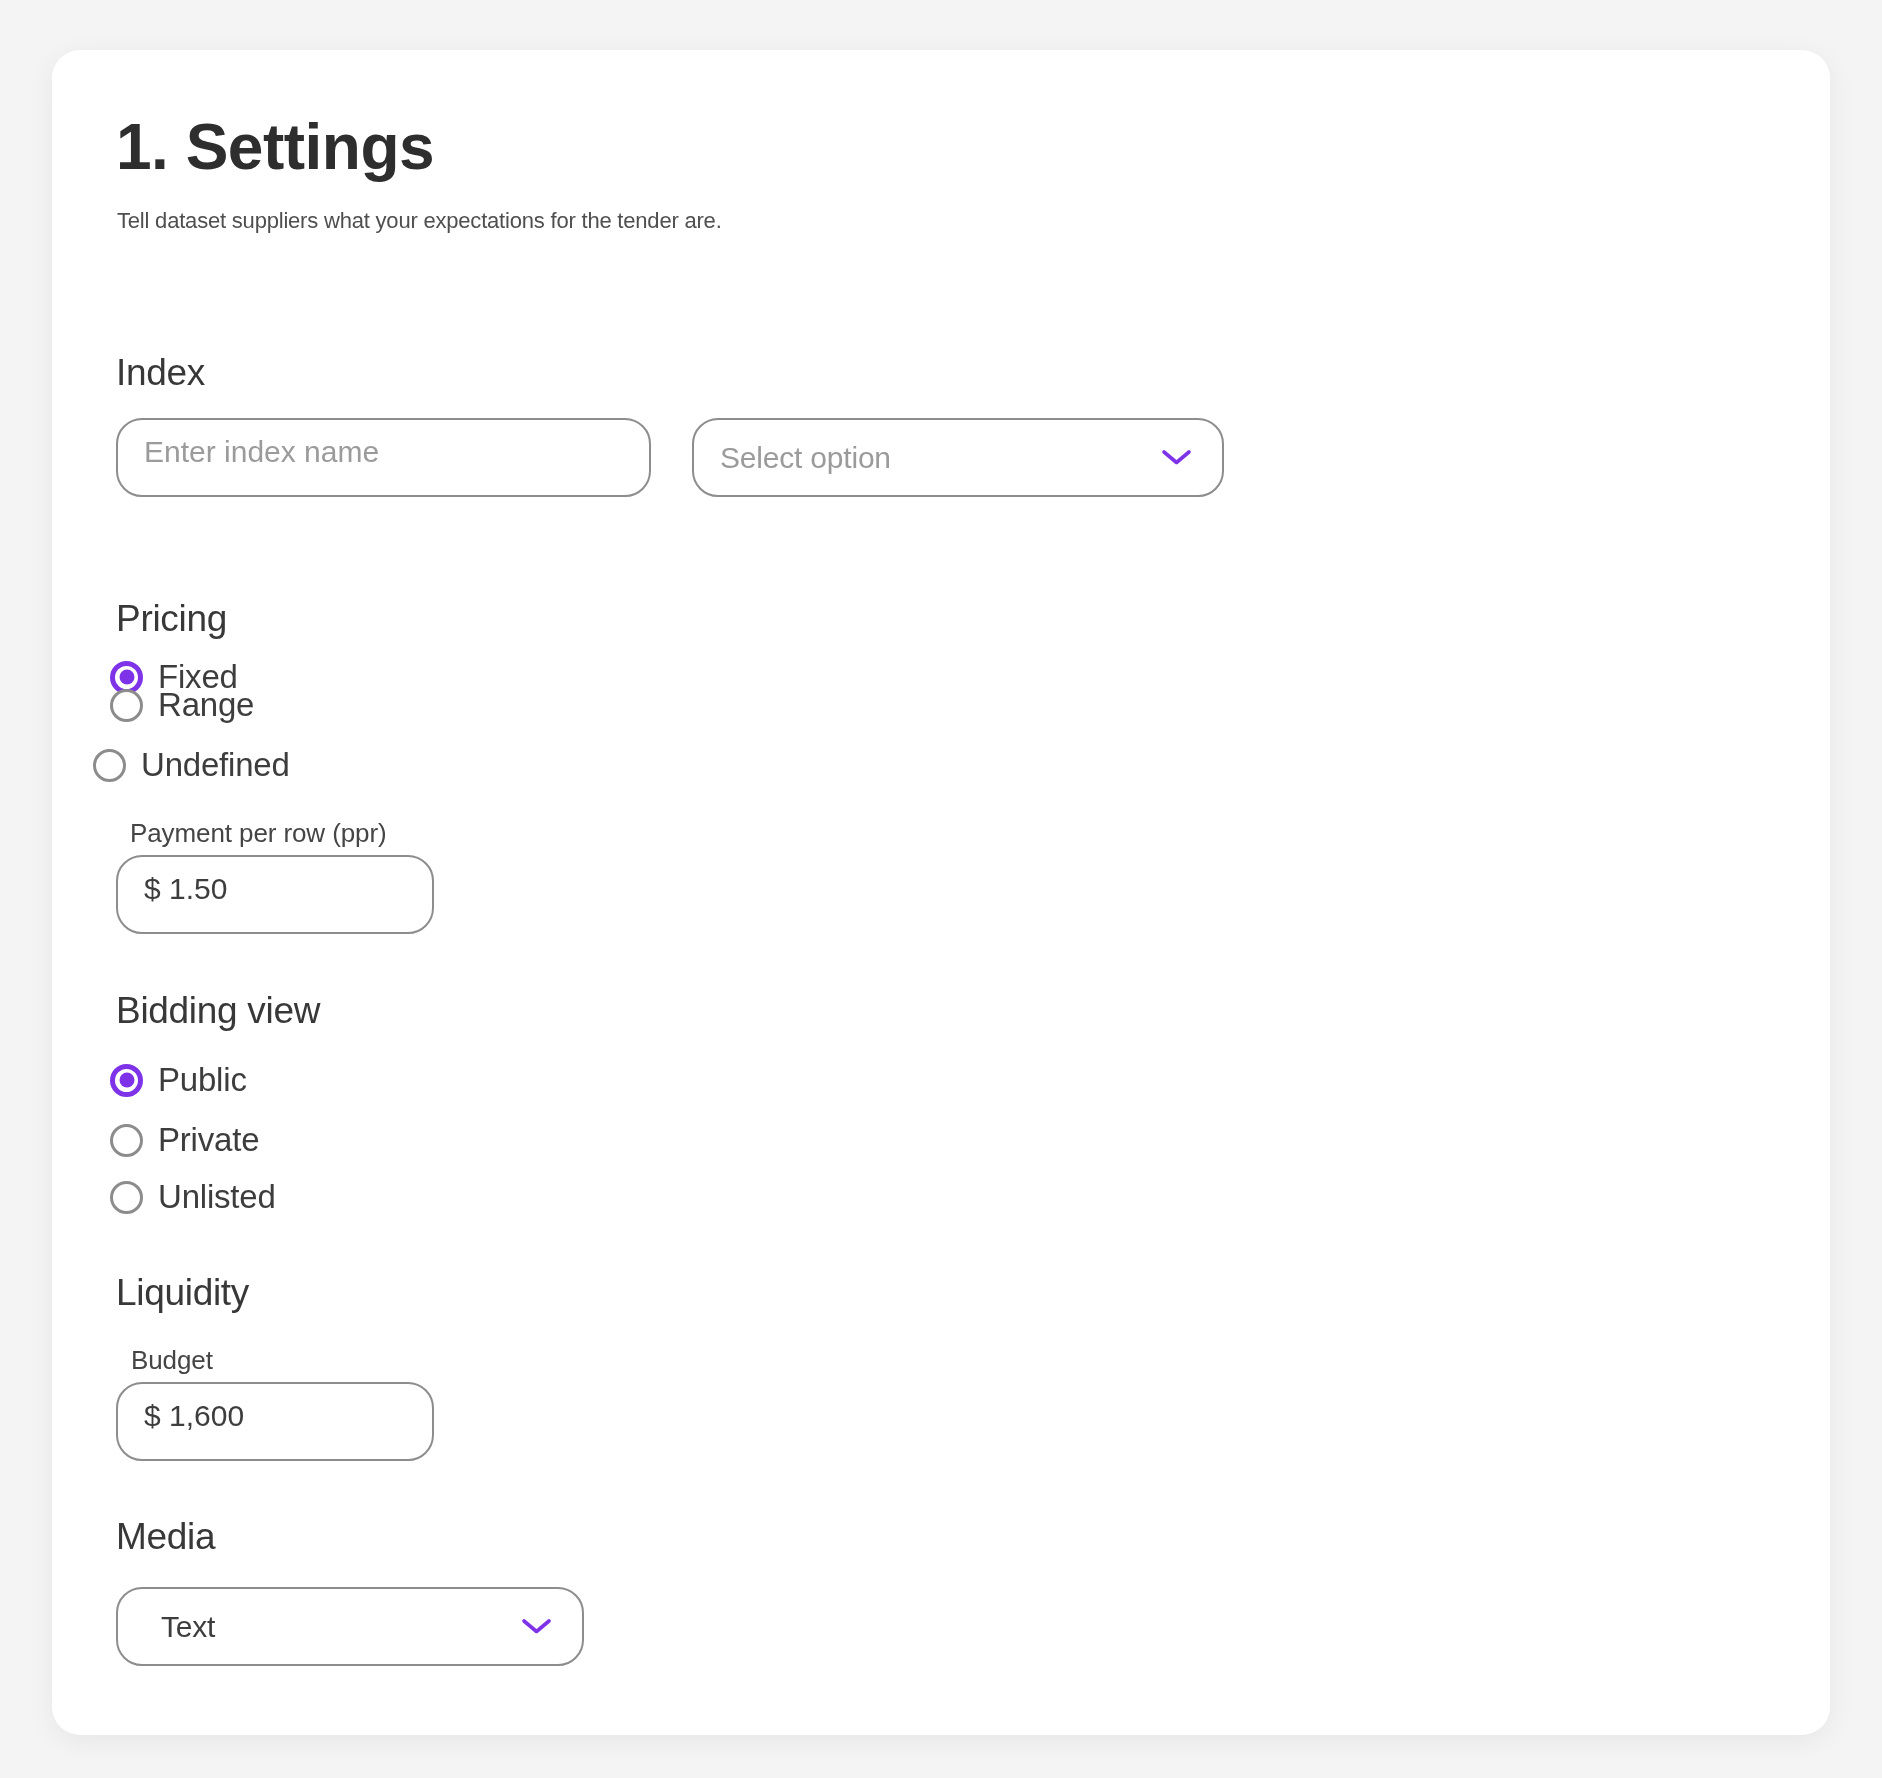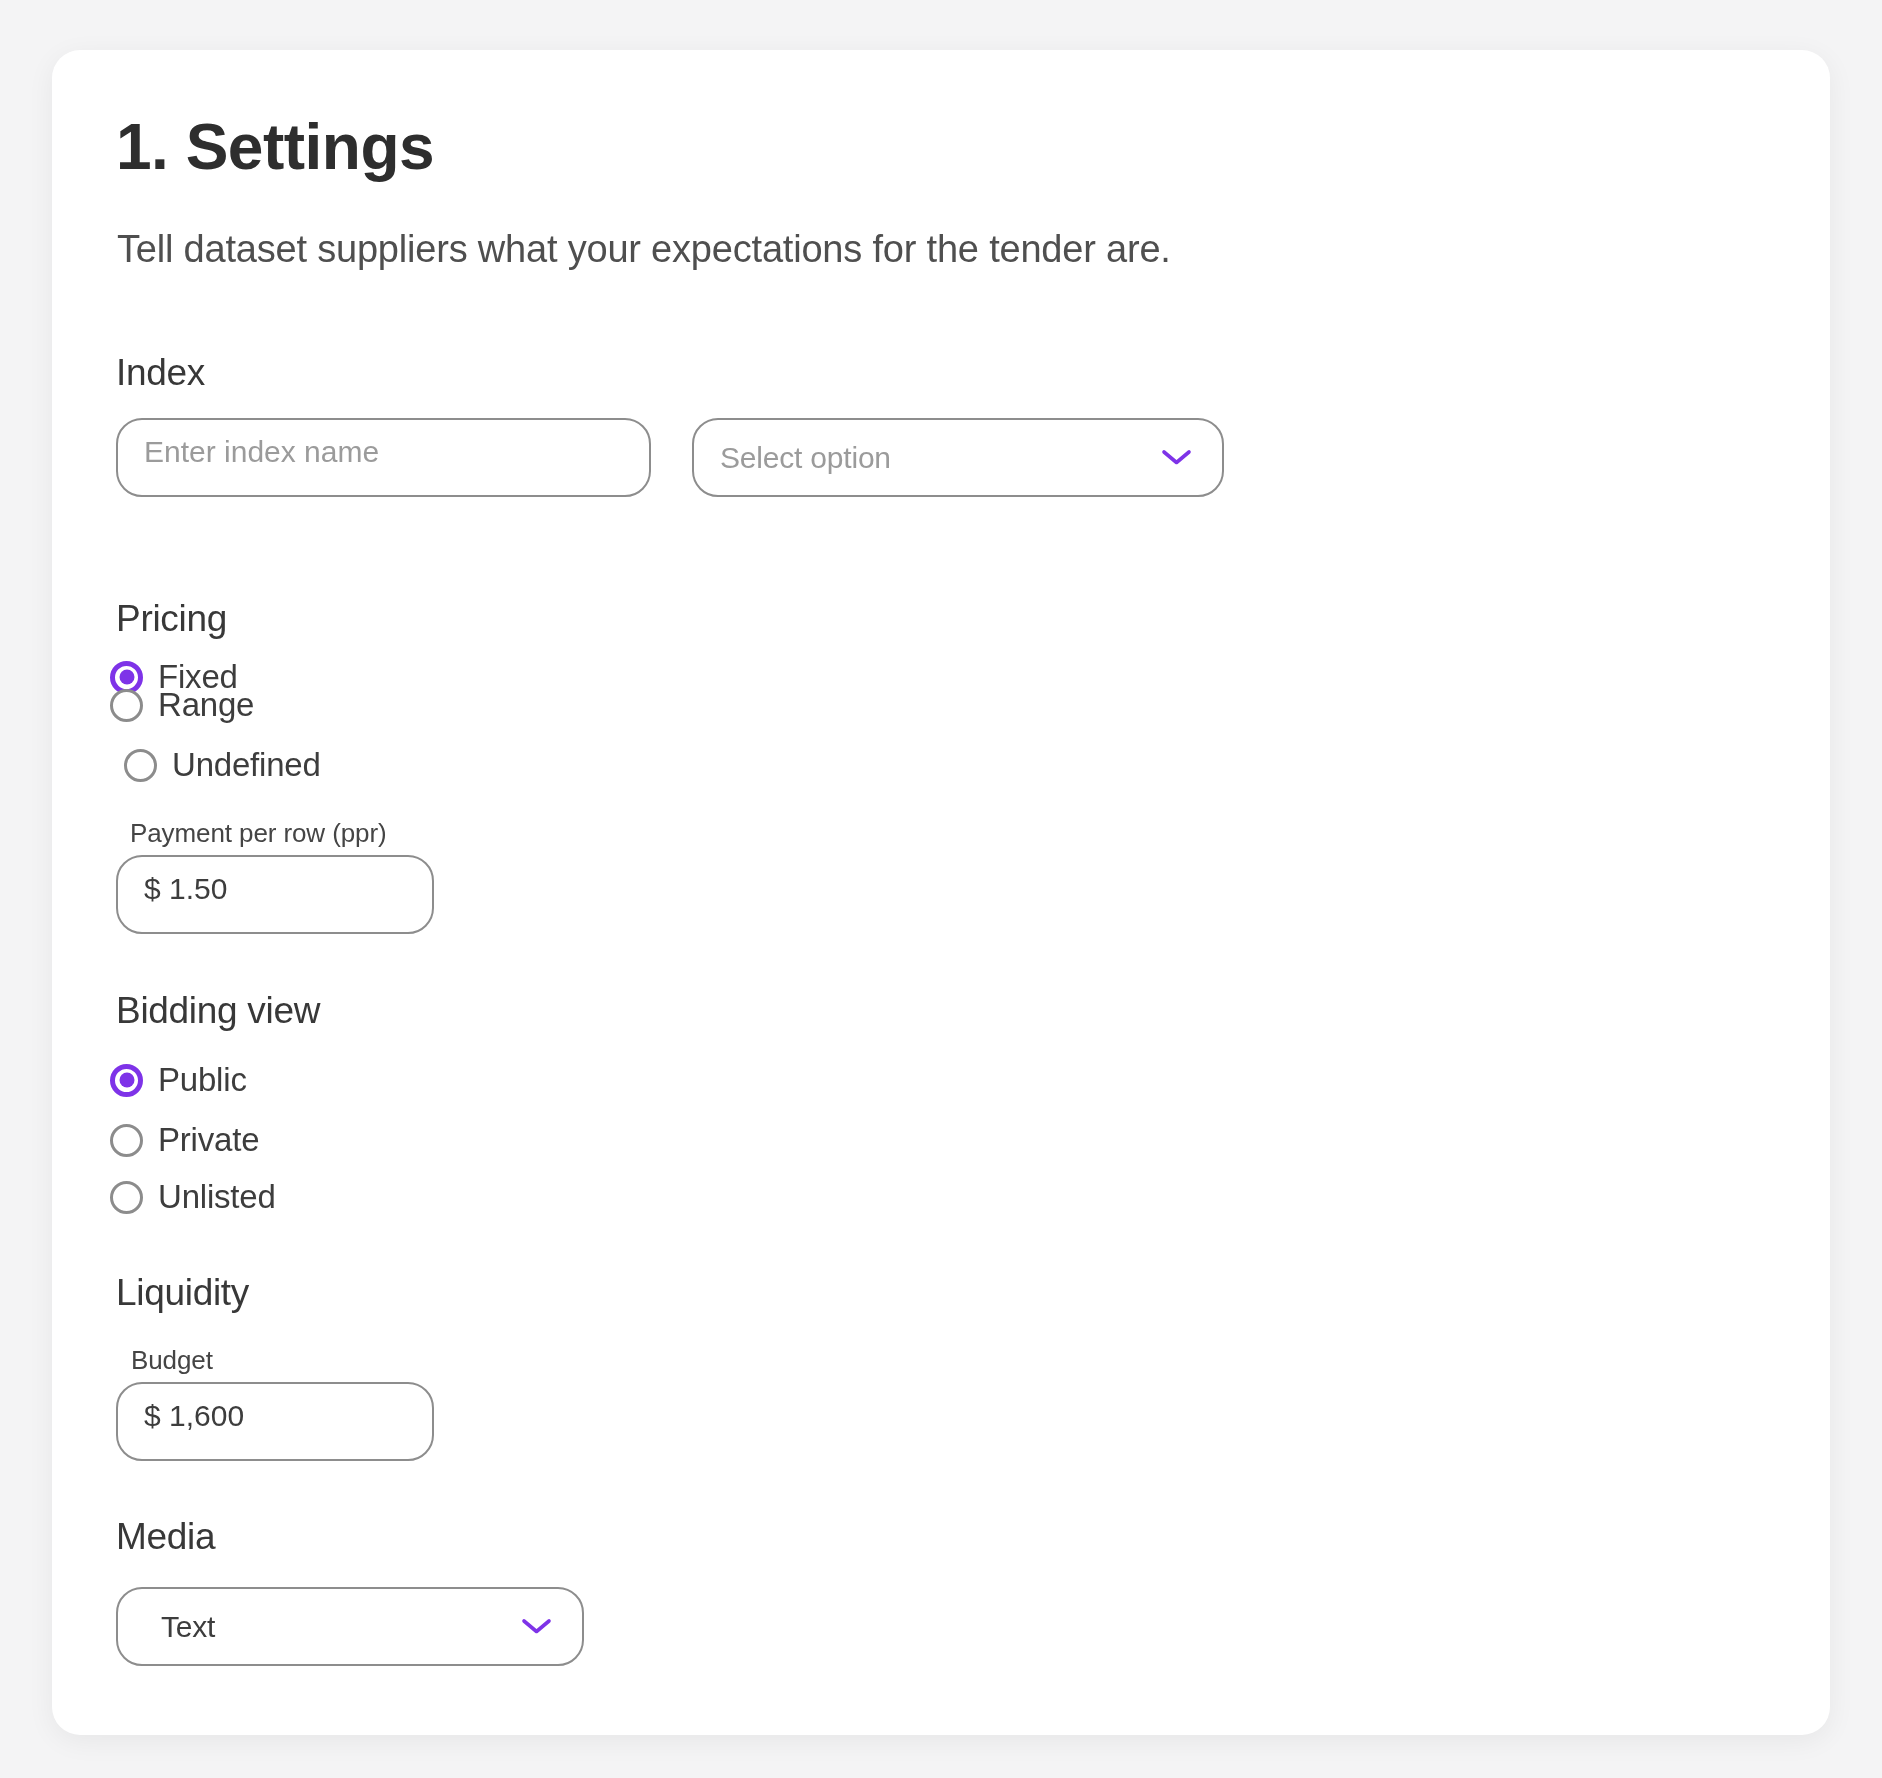--- a/index.html
+++ b/index.html
@@ -9,21 +9,21 @@
     background:#ffffff;border-radius:28px;
     box-shadow:0 6px 28px rgba(0,0,0,0.06);
   }
   .abs{position:absolute;}
   .h1{
     left:64px;top:60px;
     font-size:64px;font-weight:700;color:#2e2e2e;letter-spacing:-0.5px;
   }
   .subtitle{
     left:65px;top:158px;
-    font-size:38px;color:#4f4f4f;letter-spacing:-0.2px;margin-top:20px;
+    font-size:22px;color:#4f4f4f;letter-spacing:-0.2px;
   }
   .section-h{
     left:64px;
     font-size:37px;font-weight:500;color:#383838;letter-spacing:-0.3px;
   }
   .field-label{
     font-size:26px;color:#454545;letter-spacing:-0.1px;
   }
   .text-input{
     box-sizing:border-box;height:79px;
@@ -85,21 +85,21 @@
     <div class="abs section-h" style="top:548px;">Pricing</div>
 
     <div class="abs radio-row" style="left:58px;top:607px;">
       <span class="radio-circle checked"></span>
       <span class="radio-label">Fixed</span>
     </div>
     <div class="abs radio-row" style="left:58px;top:635px;">
       <span class="radio-circle"></span>
       <span class="radio-label">Range</span>
     </div>
-    <div class="abs radio-row" style="left:72px;top:695px;">
+    <div class="abs radio-row" style="left:41px;top:695px;">
       <span class="radio-circle"></span>
       <span class="radio-label">Undefined</span>
     </div>
 
     <div class="abs field-label" style="left:78px;top:768px;">Payment per row (ppr)</div>
     <input class="abs text-input" style="left: 64px; top: 805px; width: 318px;" value="$ 1.50">
 
     <div class="abs section-h" style="top:940px;">Bidding view</div>
 
     <div class="abs radio-row" style="left:58px;top:1010px;">

